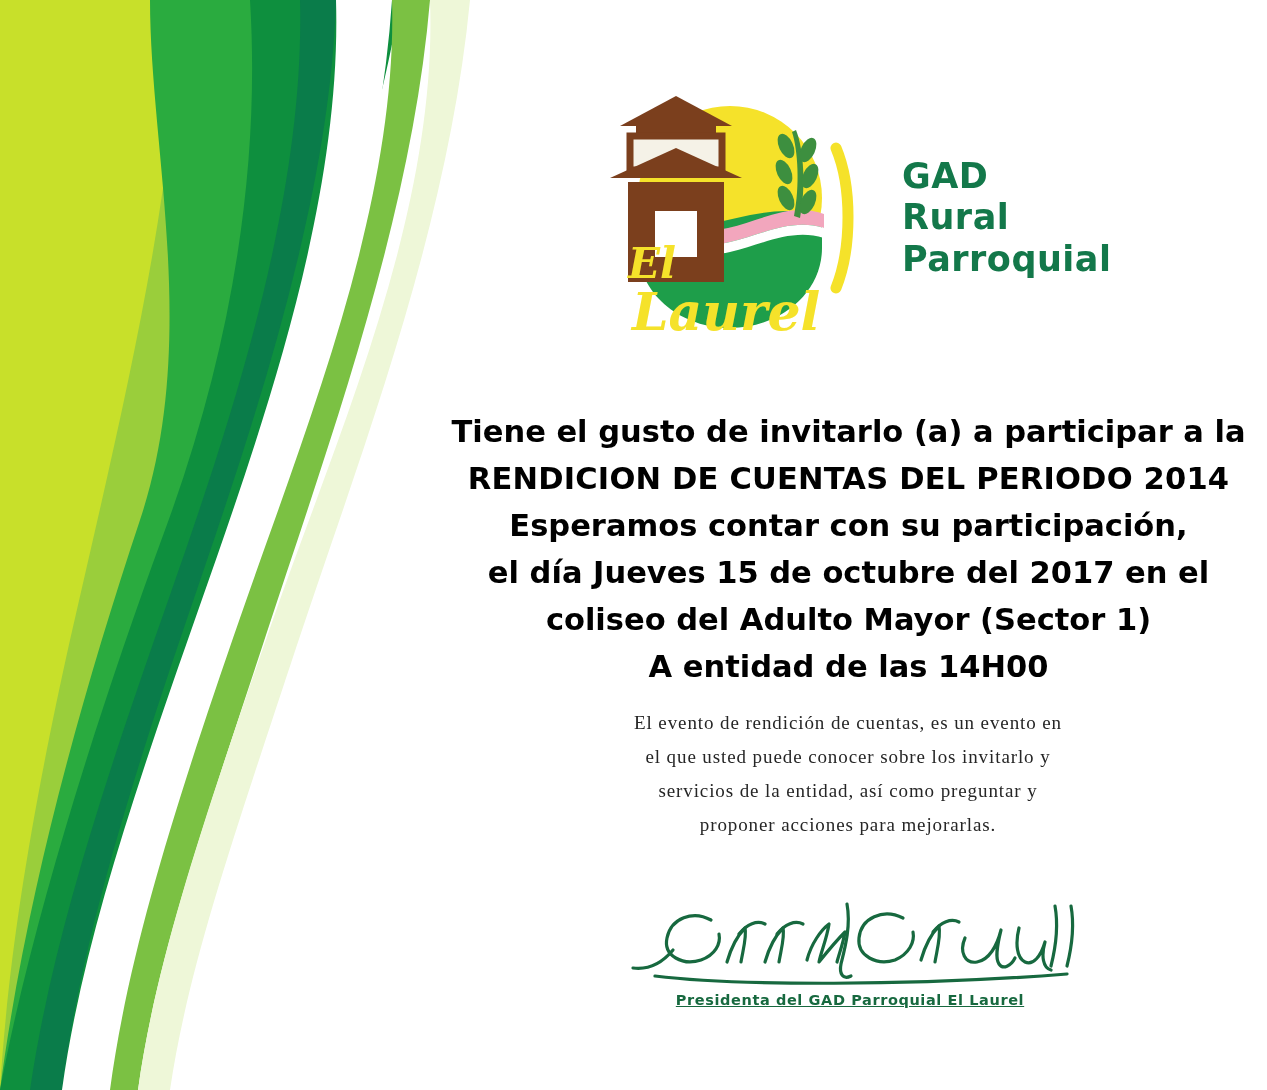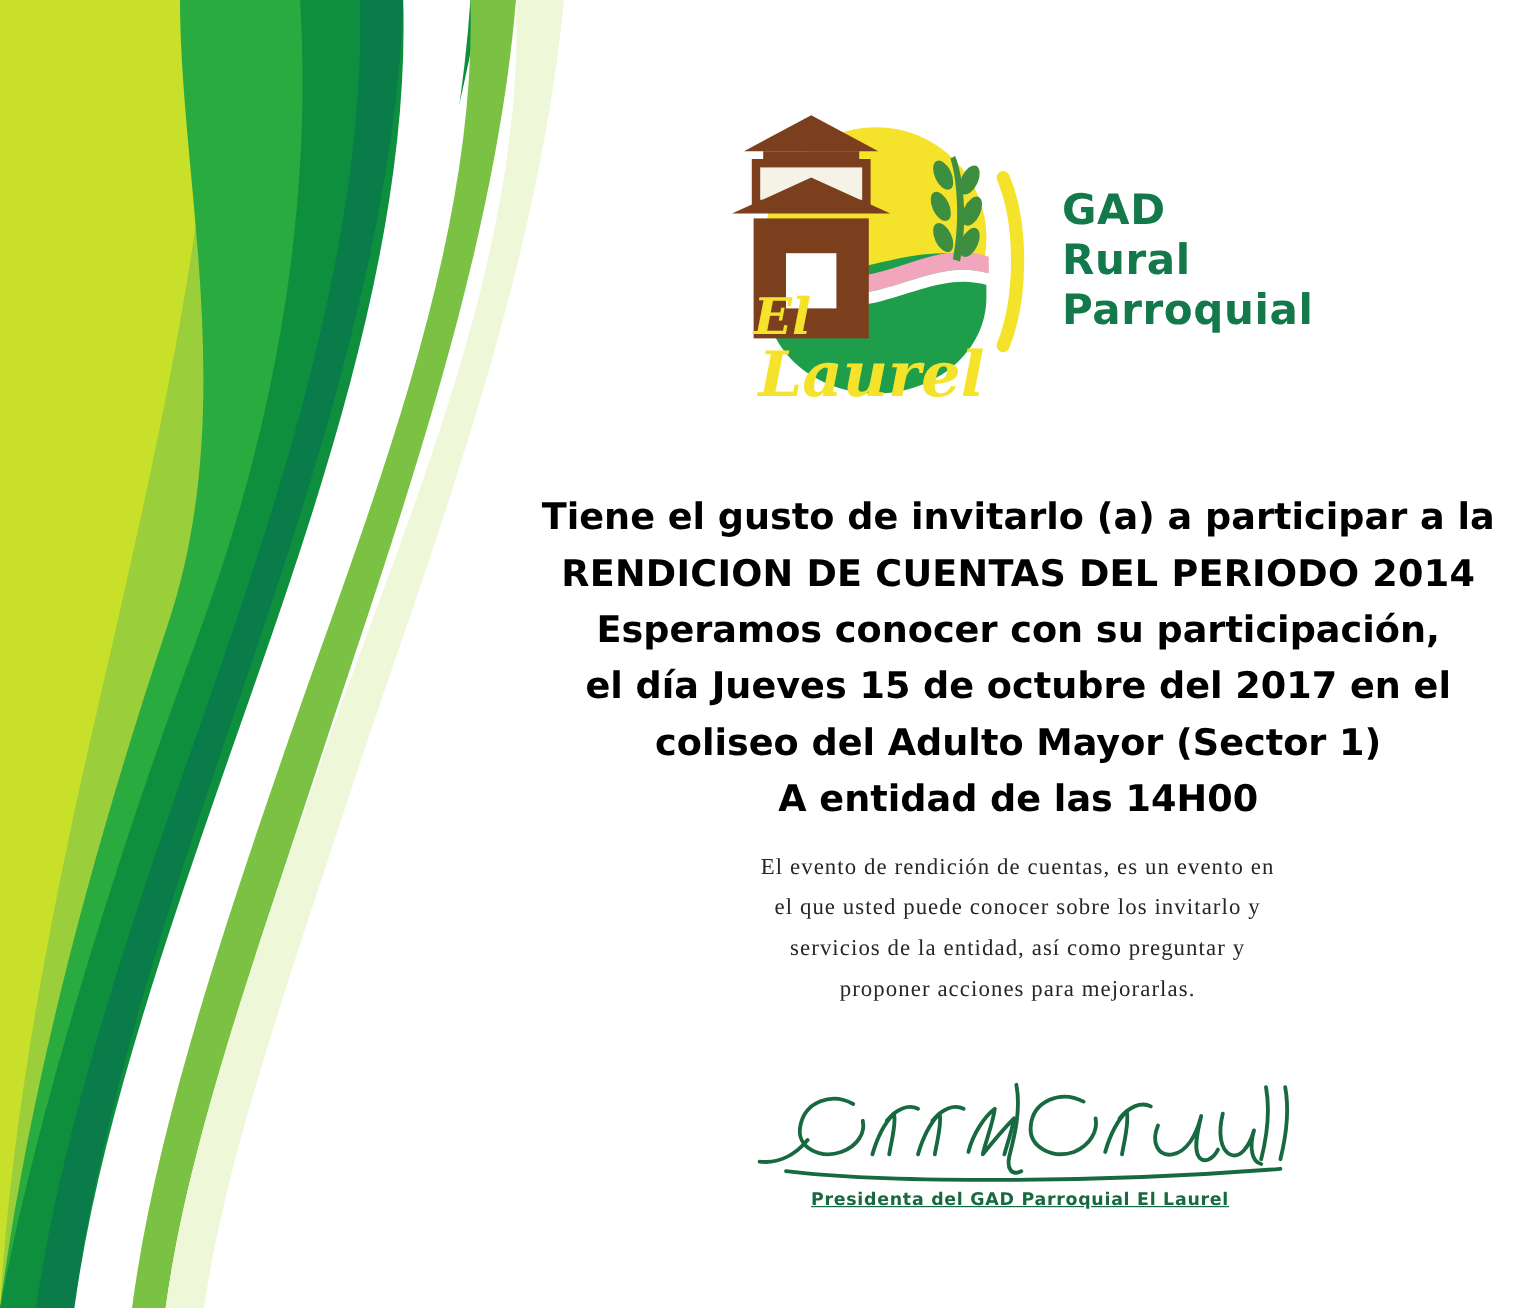--- a/index.html
+++ b/index.html
@@ -61,21 +61,21 @@
     left: 295px;
     top: 78px;
     width: 230px;
     color: #13784a;
     font-family: "DejaVu Sans", sans-serif;
     font-weight: bold;
     font-size: 35px;
     line-height: 1.18;
     letter-spacing: 0.5px;
   }
-  #logo-wordmark div { white-space: nowrap; }
+  #logo-wordmark div { white-space: nowrap; margin-left: 17px; }
 
   
   #invite {
     position: absolute;
     left: 0;
     top: 408px;
     width: 837px;
     text-align: center;
     color: #000000;
   }
@@ -193,21 +193,21 @@
       <div id="logo-wordmark">
         <div>GAD</div>
         <div>Rural</div>
         <div>Parroquial</div>
       </div>
     </div>
 
     <div id="invite">
       <div class="ln">Tiene el gusto de invitarlo (a) a participar a la</div>
       <div class="ln strong">RENDICION DE CUENTAS DEL PERIODO 2014</div>
-      <div class="ln">Esperamos conocer con su participación,</div>
+      <div class="ln">Esperamos contar con su participación,</div>
       <div class="ln">el día Jueves 15 de octubre del 2017 en el</div>
       <div class="ln">coliseo del Adulto Mayor (Sector 1)</div>
       <div class="ln">A entidad de las 14H00</div>
     </div>
 
     <div id="blurb">
       <div>El evento de rendición de cuentas, es un evento en</div>
       <div>el que usted puede conocer sobre los invitarlo y</div>
       <div>servicios de la entidad, así como preguntar y</div>
       <div>proponer acciones para mejorarlas.</div>

